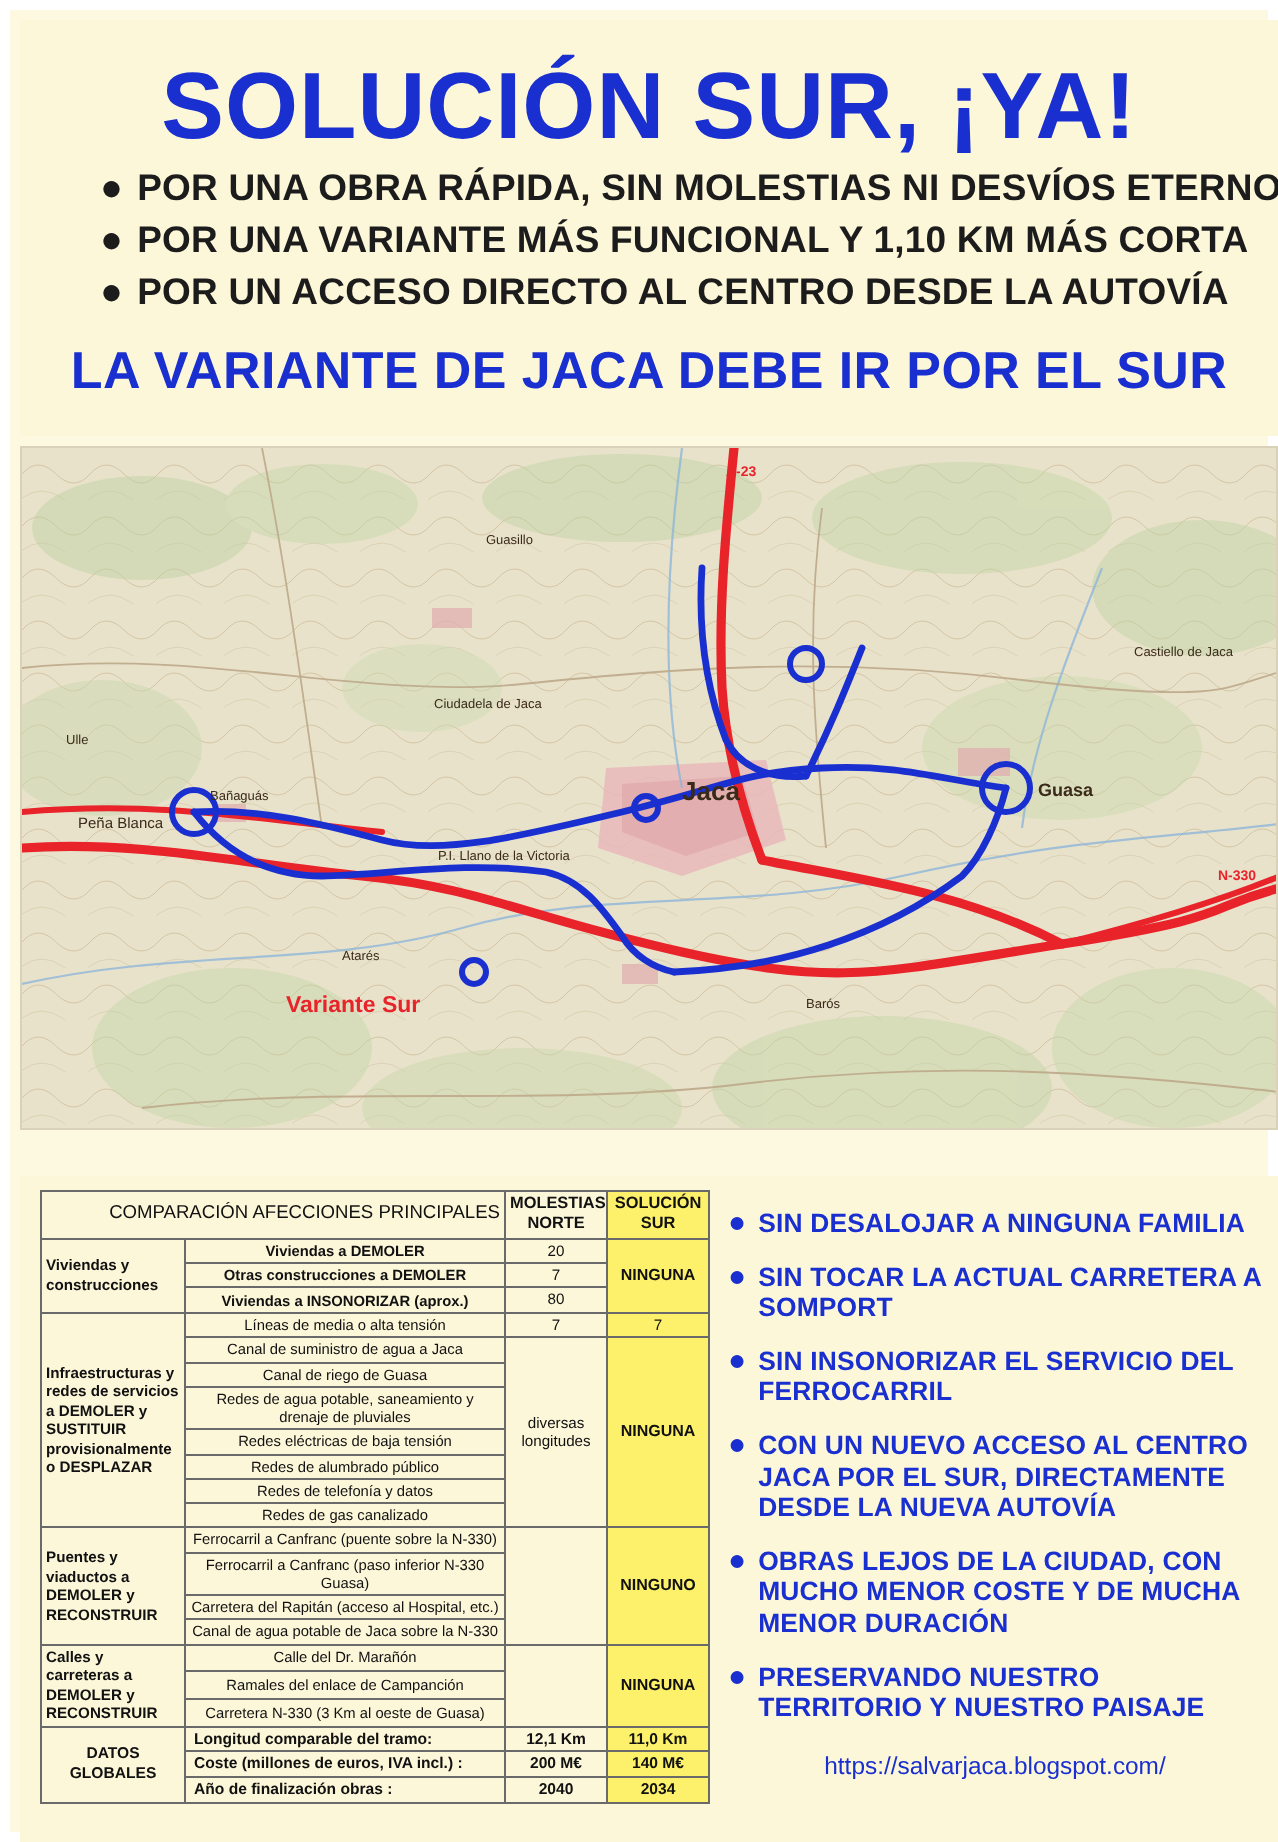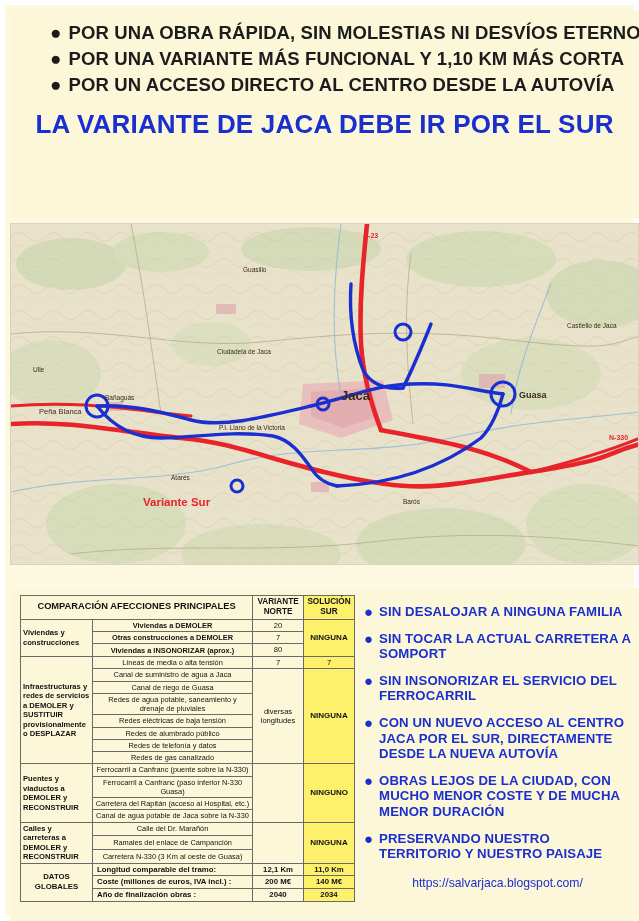--- a/index.html
+++ b/index.html
@@ -105,23 +105,23 @@
     color: #111;
     table-layout: fixed;
   }
   table.cmp td, table.cmp th {
     border: 1px solid #6a6a6a;
     padding: 1px 2px;
     vertical-align: middle;
     line-height: 1.25;
   }
   .hdr-main {
-    font-weight: bold;
+    font-weight: normal;
     font-size: 9.3px;
-    text-align: center;
+    text-align: right;
     padding-left: 4px;
     background: #fdf7d9;
   }
   .hdr-col {
     font-weight: bold;
     font-size: 8.2px;
     text-align: center;
     background: #fdf7d9;
     line-height: 1.15;
   }
@@ -176,20 +176,21 @@
     text-decoration: none;
     display: block;
   }
 </style>
 </head>
 <body>
 
 <div class="poster">
 
   <div class="header">
+    <div class="title">SOLUCIÓN SUR, ¡YA!</div>
     <div class="bullets">
       <div class="bullet-line">
         <span class="bullet-dot">●</span>
         <span>POR UNA OBRA RÁPIDA, SIN MOLESTIAS NI DESVÍOS ETERNOS</span>
       </div>
       <div class="bullet-line">
         <span class="bullet-dot">●</span>
         <span>POR UNA VARIANTE MÁS FUNCIONAL Y 1,10 KM MÁS CORTA</span>
       </div>
       <div class="bullet-line">
@@ -300,21 +301,21 @@
       <table class="cmp">
         <colgroup>
           <col style="width:72px">
           <col style="width:160px">
           <col style="width:51px">
           <col style="width:51px">
         </colgroup>
         <tbody>
           <tr>
             <td class="hdr-main" colspan="2">COMPARACIÓN AFECCIONES PRINCIPALES</td>
-            <td class="hdr-col">VARIANTE NORTE</td>
+            <td class="hdr-col">MOLESTIAS NORTE</td>
             <td class="hdr-col sol">SOLUCIÓN SUR</td>
           </tr>
 
           <tr>
             <td class="rowlabel" rowspan="3">Viviendas y construcciones</td>
             <td class="item bold">Viviendas a DEMOLER</td>
             <td class="num">20</td>
             <td class="yellow" rowspan="3">NINGUNA</td>
           </tr>
           <tr>

